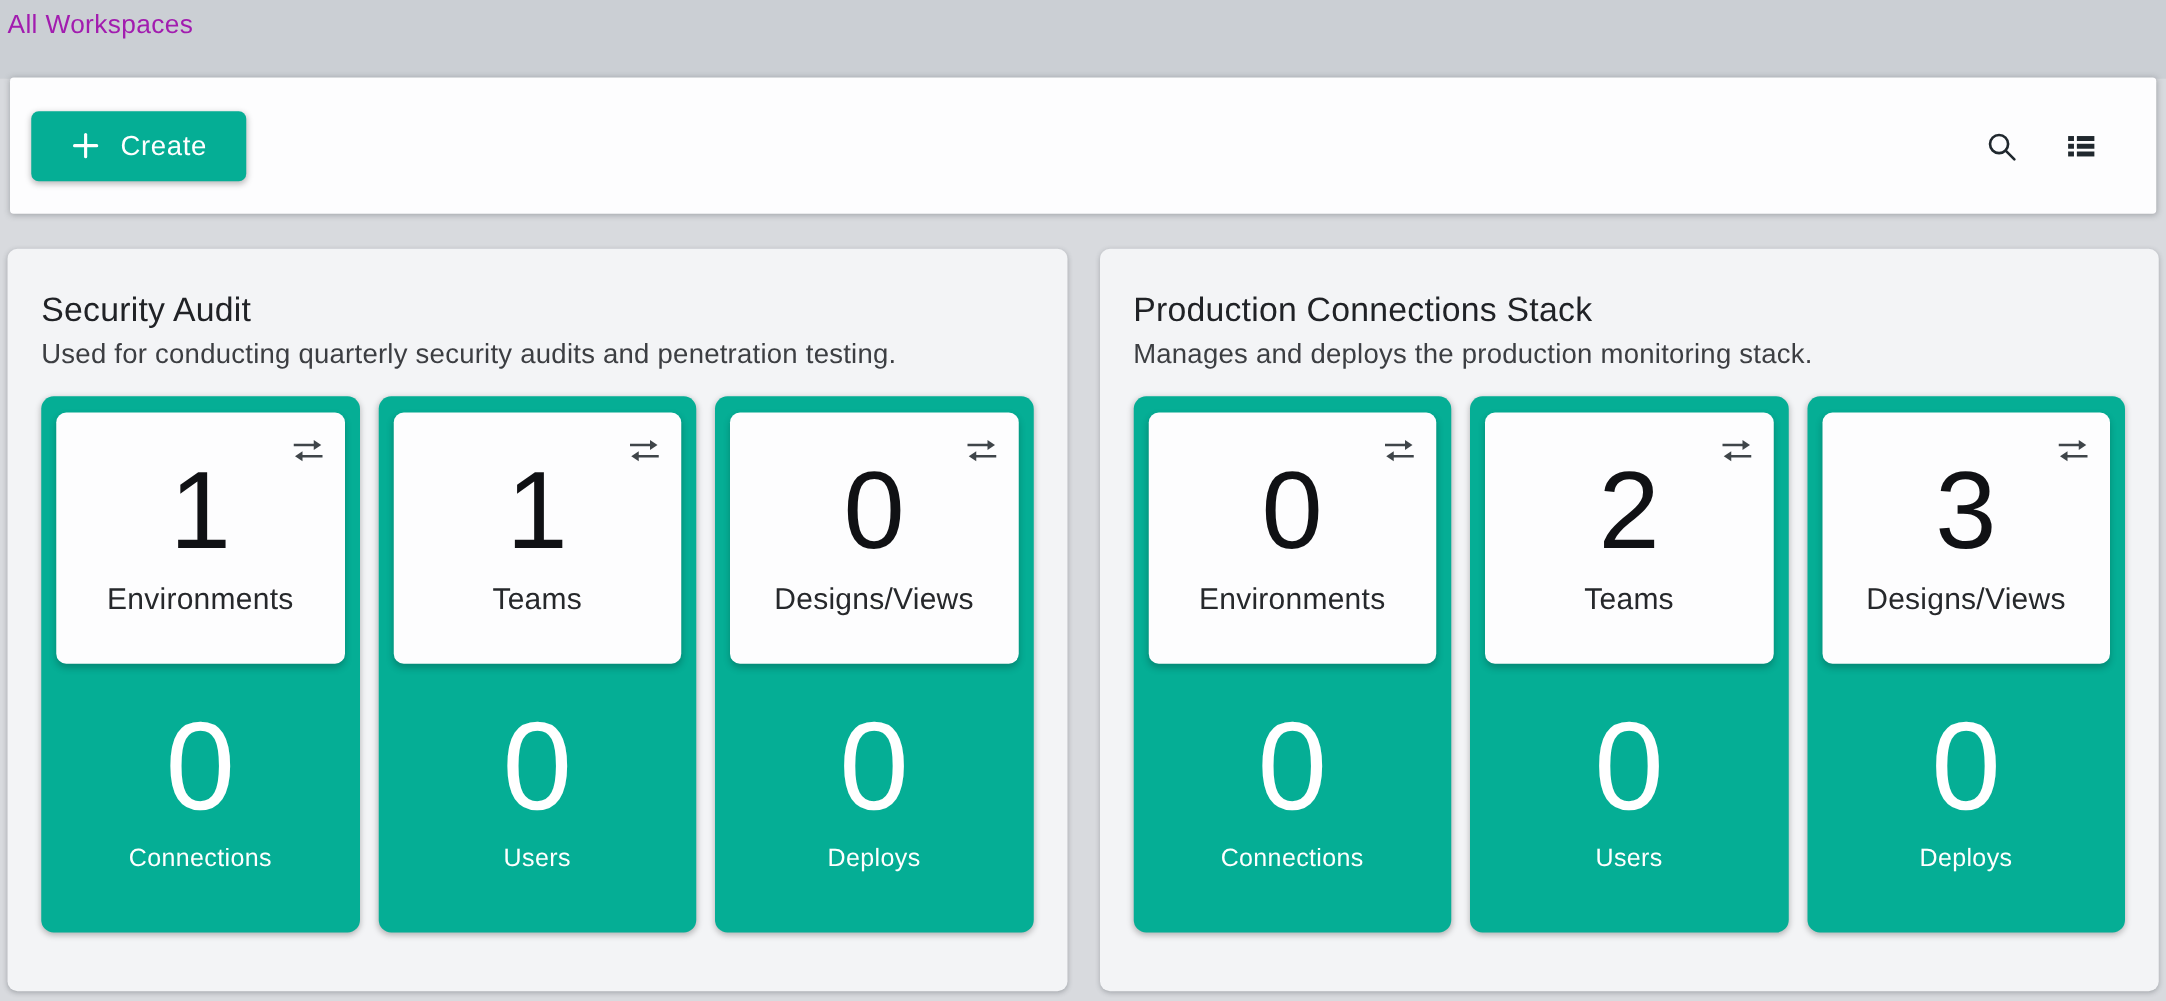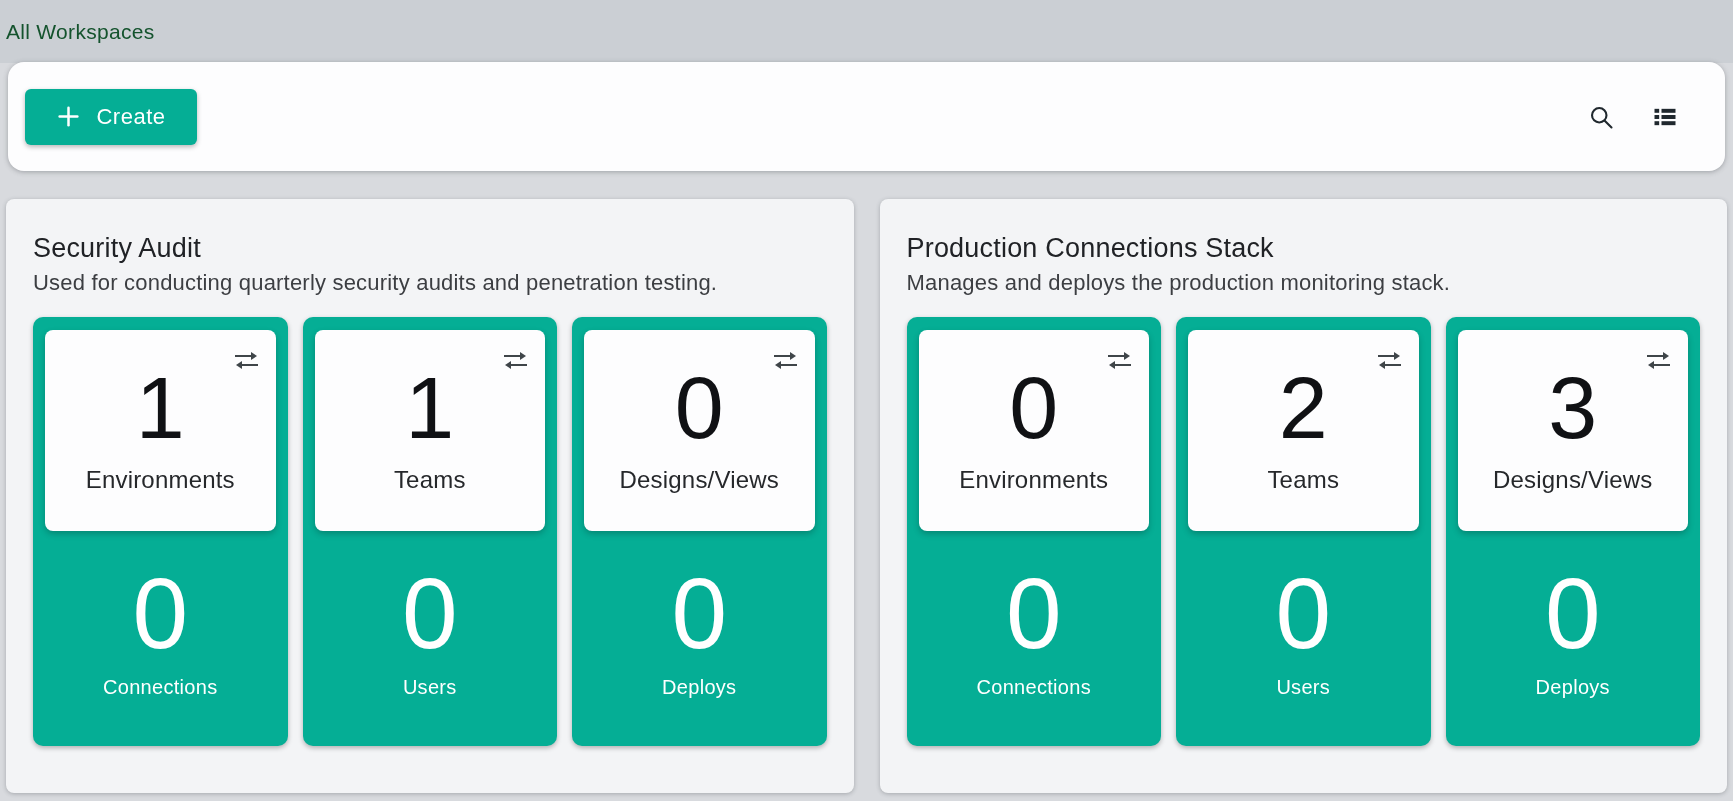--- a/index.html
+++ b/index.html
@@ -7,26 +7,26 @@
   body {
     font-family:"Liberation Sans", sans-serif;
     background:#d8dade;
     position:relative;
   }
   .top-band {
     position:absolute; top:0; left:0; right:0; height:63px;
     background:#cbcfd4;
   }
   .page-title {
-    position:absolute; top:20px; left:6px;
-    font-size:21px; font-weight:500; color:#14532d; letter-spacing:.3px;
+    position:absolute; top:8px; left:6px;
+    font-size:21px; font-weight:500; color:#a21caf; letter-spacing:.3px;
   }
   .toolbar {
     position:absolute; left:8px; right:8px; top:62px; height:109px;
-    background:#fdfdfe; border-radius:16px;
+    background:#fdfdfe; border-radius:3px;
     box-shadow:0 1px 5px rgba(62,68,74,.38);
     display:flex; align-items:center;
     padding:0 42px 0 17px;
   }
   .create-btn {
     width:172px; height:56px; border:none; cursor:pointer;
     background:var(--teal); border-radius:6px;
     color:#fff; font-size:22px; font-family:inherit; letter-spacing:.5px;
     display:flex; align-items:center; justify-content:center; gap:15px;
     box-shadow:0 2px 5px rgba(0,0,0,.28);

